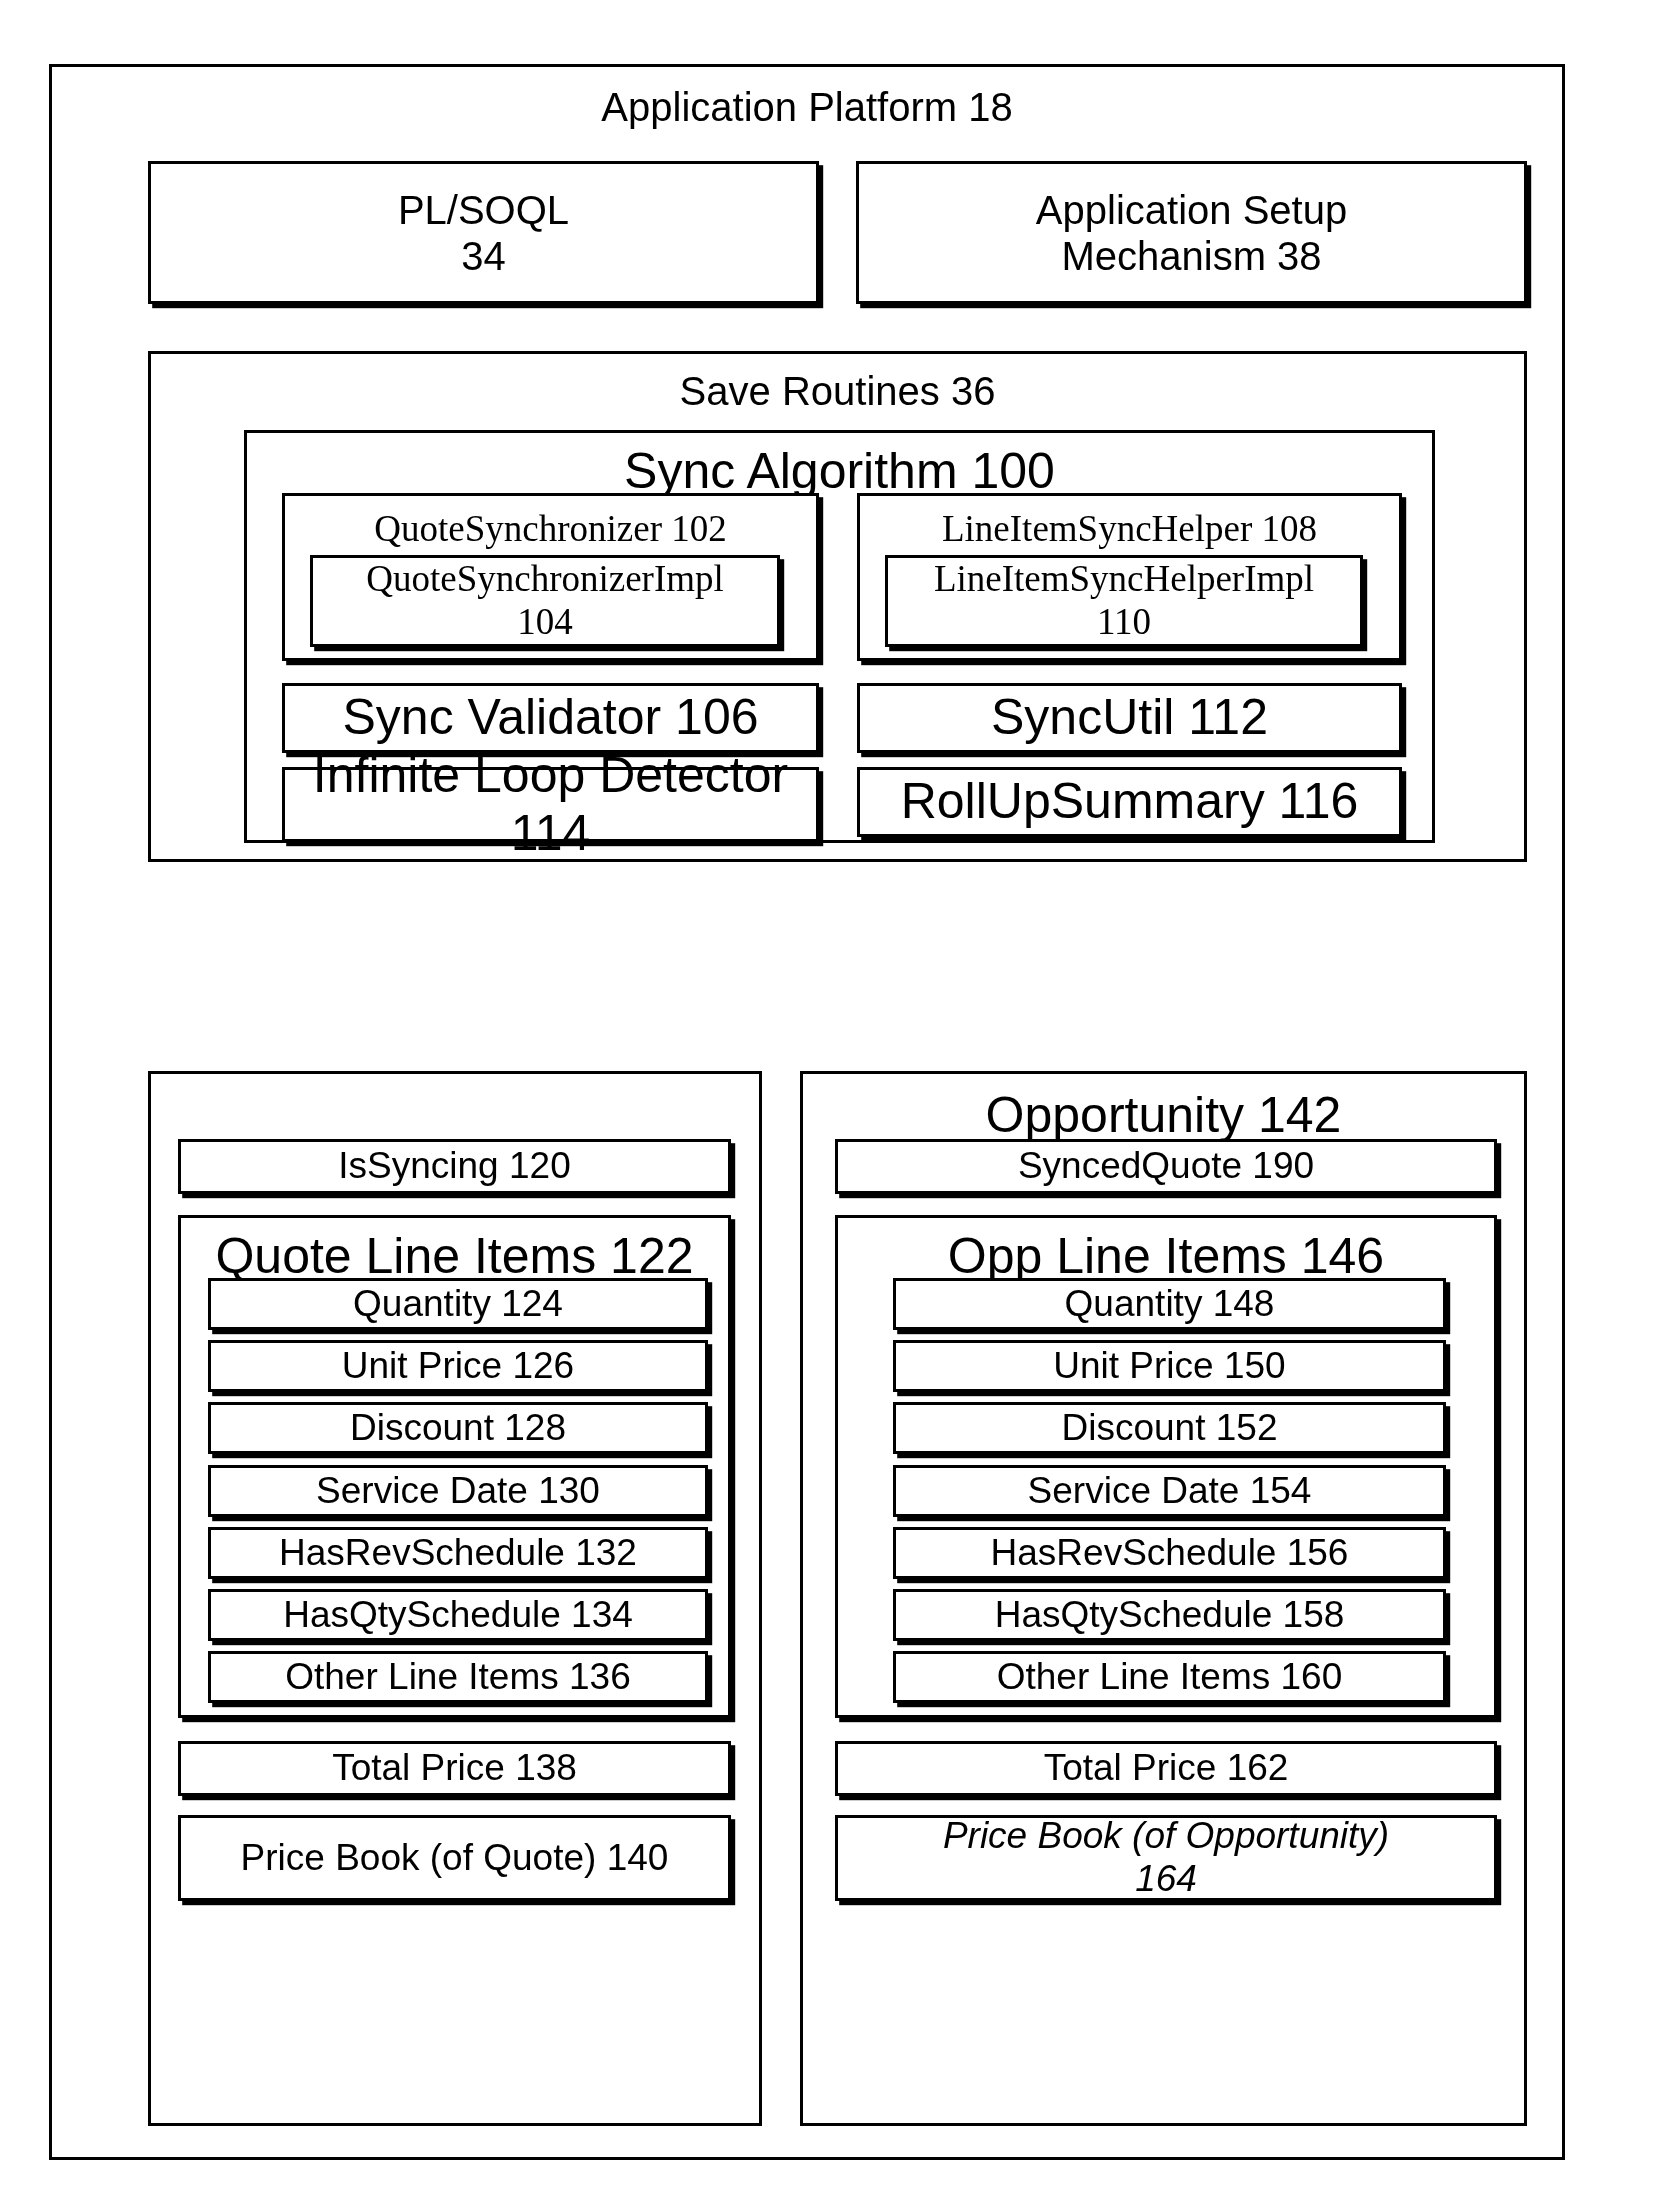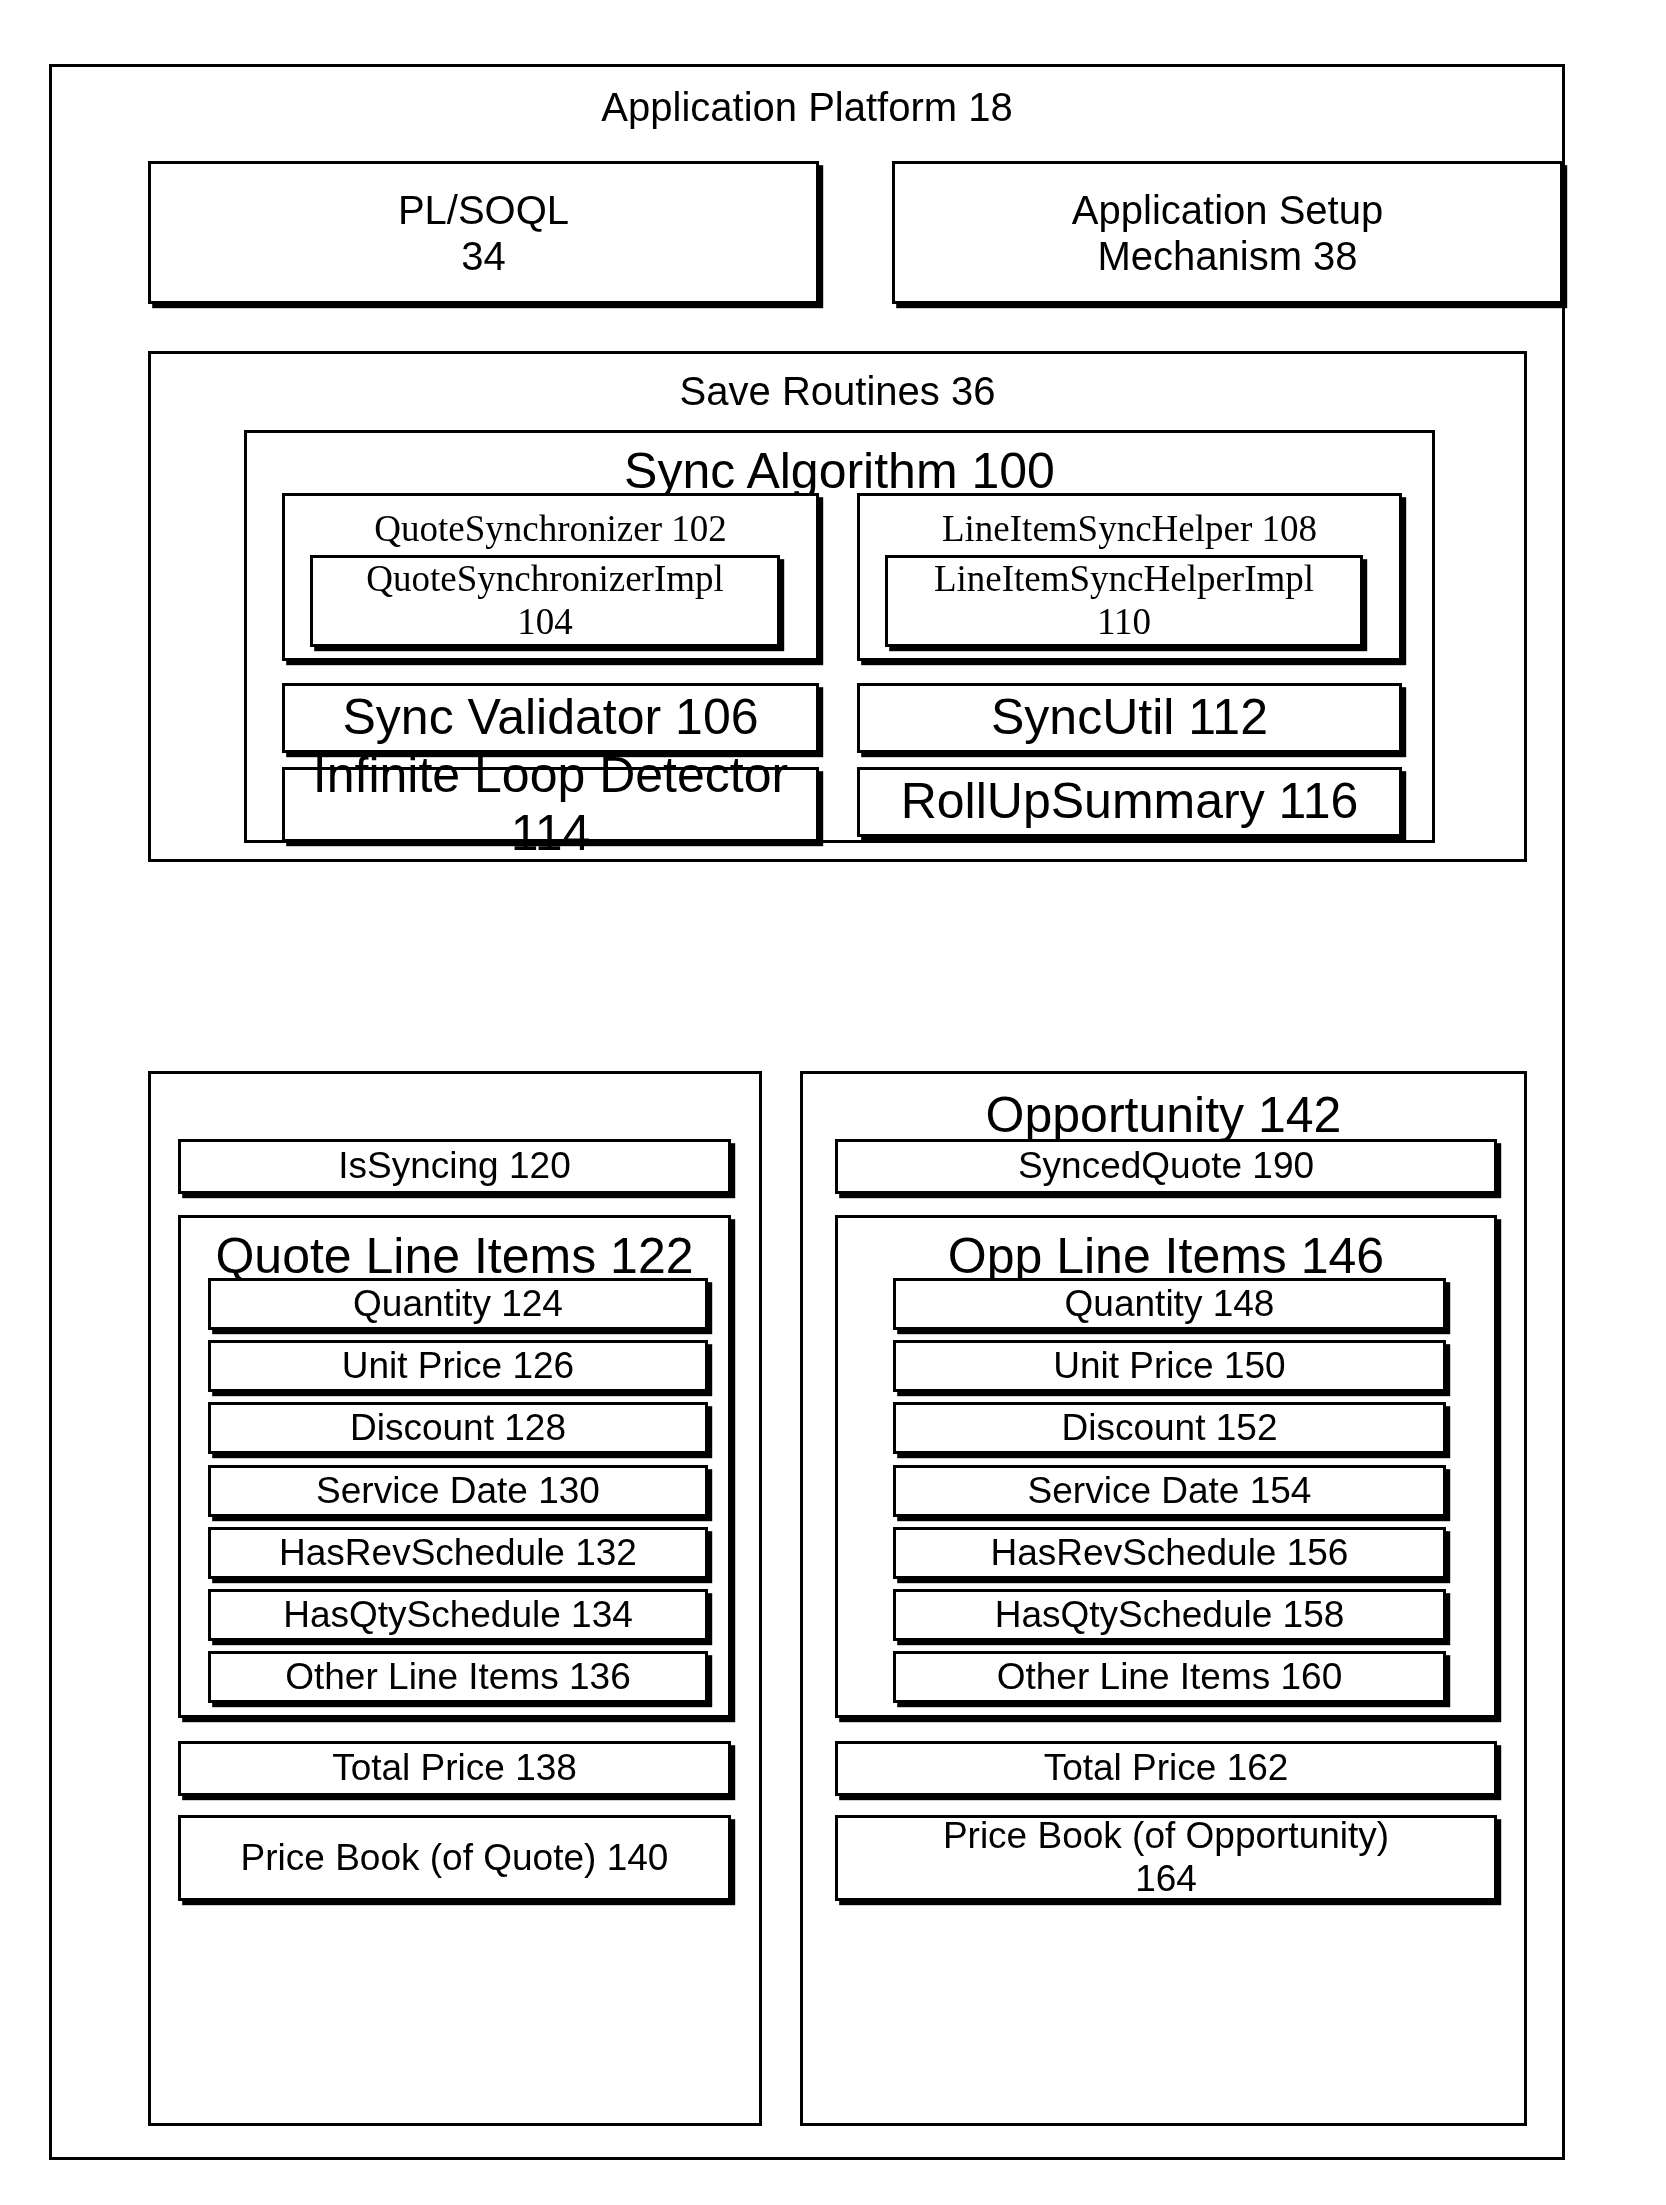--- a/index.html
+++ b/index.html
@@ -56,21 +56,21 @@
 
   <div class="ttl sans f48" style="top:18.4px;">Application Platform 18</div>
 
   <div class="bx sh" style="left:96px; top:94px; width:671px; height:143px;">
     <div class="lbl sans f48" style="flex-direction:column;">
       <span>PL/SOQL</span>
       <span>34</span>
     </div>
   </div>
 
-  <div class="bx sh" style="left:840px; top:94px; width:671px; height:143px;">
+  <div class="bx sh" style="left:804px; top:94px; width:671px; height:143px;">
     <div class="lbl sans f48" style="flex-direction:column;">
       <span>Application Setup</span>
       <span>Mechanism 38</span>
     </div>
   </div>
 
   <div class="bx" style="left:96px; top:284px; width:1379px; height:511px;">
 
     <div class="ttl sans f48" style="top:15px;">Save Routines 36</div>
 
@@ -196,21 +196,21 @@
       </div>
       <div class="bx sh" style="left:55px; top:433px; width:553px; height:52px;">
         <div class="lbl sans f44">Other Line Items 160</div>
       </div>
     </div>
 
     <div class="bx sh" style="left:32px; top:667px; width:662px; height:55px;">
       <div class="lbl sans f44">Total Price 162</div>
     </div>
 
-    <div class="bx sh" style="left:32px; top:741px; width:662px; height:86px;">
+    <div class="bx sh" style="left:32px; top:741px; width:662px; height:86px;font-style:italic;">
       <div class="lbl sans f44" style="flex-direction:column;">
         <span>Price Book (of Opportunity)</span>
         <span>164</span>
       </div>
     </div>
 
   </div>
 
 </div>
 

